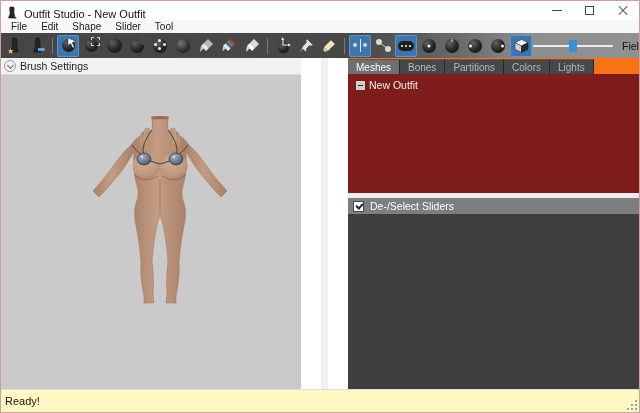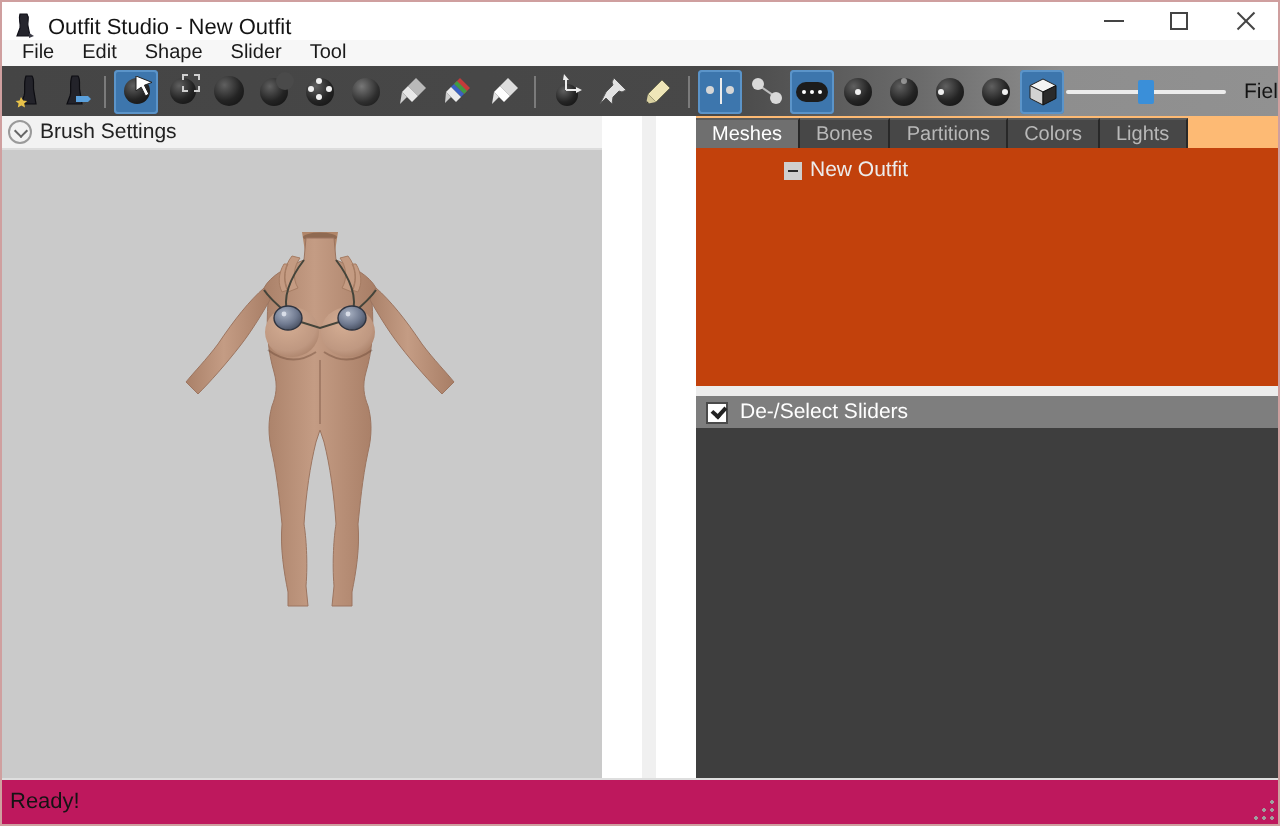--- a/index.html
+++ b/index.html
@@ -70,43 +70,43 @@
   .chev-circle { width:12px; height:12px; border:1px solid #9a9a9a; border-radius:50%; position:relative; flex:0 0 auto; }
   .chev-circle::after { content:""; position:absolute; left:3px; top:2px; width:4px; height:4px;
                         border-left:1px solid #666; border-bottom:1px solid #666; transform:rotate(-45deg); }
   .bs-label { font-size:10.5px; color:#222; }
   .viewport { flex:1; background:#cacaca; position:relative; overflow:hidden; }
   .body-svg { position:absolute; left:87px; top:41px; }
 
   .gutter { width:7px; flex:0 0 auto; background:#f0f0f0; }
 
   .right { flex:1; display:flex; flex-direction:column; min-width:0; background:#3e3e3e; }
-  .tabbar { height:16px; flex:0 0 auto; background:#fdba74; display:flex; align-items:flex-end; }
+  .tabbar { height:16px; flex:0 0 auto; background:#f97316; display:flex; align-items:flex-end; }
   .tab { height:15px; padding:0 8px; font-size:10px; display:flex; align-items:center;
          background:#474747; color:#b8b8b8; border-right:1px solid #282828; border-top:1px solid #5a5a5a; }
   .tab.active { background:#6f6f6f; color:#ffffff; }
-  .meshes-panel { height:119px; flex:0 0 auto; background:#c2410c; padding-top:4px; overflow:hidden;padding-left:36px; }
+  .meshes-panel { height:119px; flex:0 0 auto; background:#7f1d1d; padding-top:4px; overflow:hidden; }
   .tree-row { height:14px; display:flex; align-items:center; gap:4px; font-size:10.5px; color:#ececec; }
   .tree-row.root { padding-left:8px; }
   .tree-row.child { padding-left:28px; }
   .expander { width:9px; height:9px; background:#cfcfcf; position:relative; flex:0 0 auto; }
   .expander::after { content:""; position:absolute; left:2px; top:4px; width:5px; height:1px; background:#2a2a2a; }
   .eye { width:13px; height:9px; flex:0 0 auto; }
   .sel-label { background:#ededed; color:#111; padding:0 3px; outline:1px dotted #777; }
   .panel-gap { height:5px; flex:0 0 auto; background:#ececec; }
   .sliders-header { height:16px; flex:0 0 auto; background:#7e7e7e; display:flex; align-items:center;
                     gap:6px; padding-left:5px; }
   .checkbox { width:11px; height:11px; background:#fff; border:1px solid #4a4a4a; position:relative; flex:0 0 auto; }
   .checkbox::after { content:""; position:absolute; left:2px; top:1px; width:5px; height:3px;
                      border-left:2px solid #222; border-bottom:2px solid #222; transform:rotate(-48deg); }
   .sh-label { font-size:10.5px; color:#fff; }
   .sliders-panel { flex:1; background:#3e3e3e; }
 
   
-  .statusbar { height:23px; flex:0 0 auto; background:#be185d; border-top:1px solid #dedede;
+  .statusbar { height:23px; flex:0 0 auto; background:#fef9c3; border-top:1px solid #dedede;
                display:flex; align-items:center; padding-left:4px; position:relative; }
   .status-text { font-size:11px; color:#141414; }
   .grip { position:absolute; right:1px; bottom:1px; width:12px; height:12px;
           background:
             radial-gradient(circle 1px at 10px 10px,#9f9f9f 99%,transparent),
             radial-gradient(circle 1px at 10px 6px,#9f9f9f 99%,transparent),
             radial-gradient(circle 1px at 6px 10px,#9f9f9f 99%,transparent),
             radial-gradient(circle 1px at 10px 2px,#9f9f9f 99%,transparent),
             radial-gradient(circle 1px at 6px 6px,#9f9f9f 99%,transparent),
             radial-gradient(circle 1px at 2px 10px,#9f9f9f 99%,transparent); }

